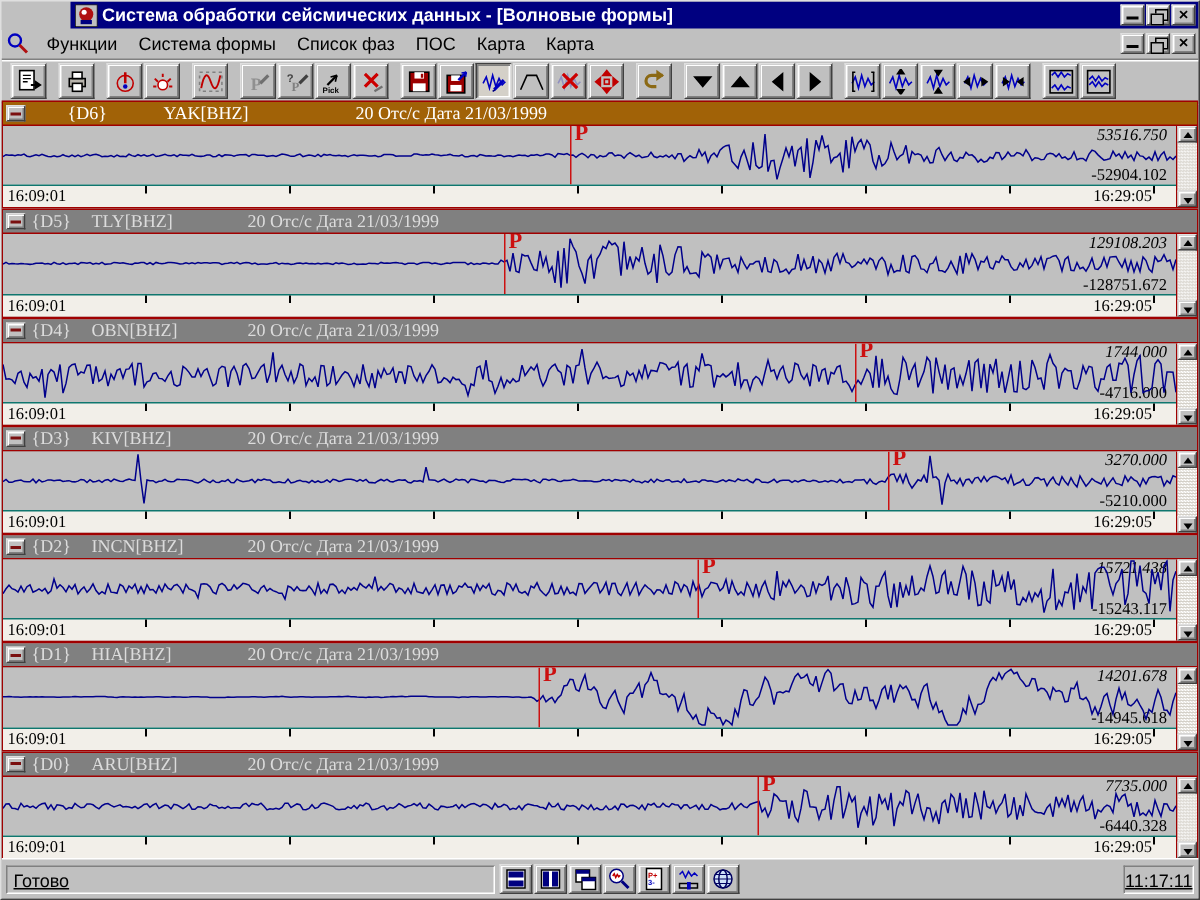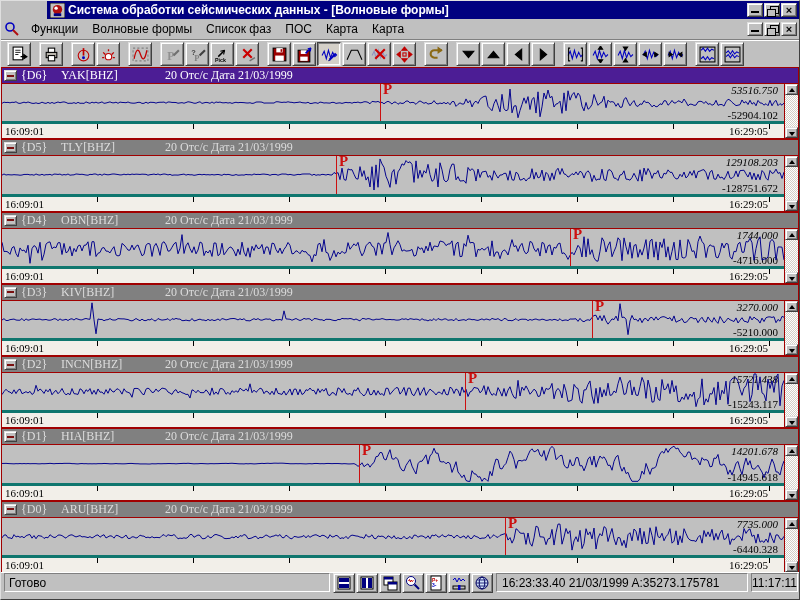--- a/index.html
+++ b/index.html
@@ -30,50 +30,50 @@
   
   .toolbar{height:28px;display:flex;align-items:center;padding:0 2px 0 6px;border-bottom:1px solid #808080;box-shadow:0 1px 0 #fff;}
   .tbtn{width:24px;height:24px;padding:0;margin-right:1px;display:flex;align-items:center;justify-content:center;cursor:default;}
   .tbtn.gap{margin-left:7px;}
   .tbtn svg{width:17px;height:17px;display:block;}
   
   #workspace{position:absolute;top:66px;left:0;right:0;bottom:26px;display:flex;flex-direction:column;background:#808080;}
   .panel{flex:1 1 0;display:flex;flex-direction:column;border:1px solid #a00000;box-sizing:border-box;background:#c0c0c0;min-height:0;}
   .phdr{height:15px;flex:0 0 15px;background:#808080;color:#dcdcdc;display:flex;align-items:center;
         font-family:"Liberation Serif",serif;font-size:12px;border-bottom:1px solid #a00000;}
-  .panel.active .phdr{background:#4c1d95;color:#fff;}
+  .panel.active .phdr{background:#a16207;color:#fff;gap:24px;}
   .pmin{width:13px;height:11px;margin:0 4px 0 2px;display:flex;align-items:center;justify-content:center;padding:0;flex:0 0 auto;}
   .pmin i{display:block;width:7px;height:2px;background:#7a1010;}
   .ptag{width:36px;flex:0 0 auto;}
   .psta{width:104px;flex:0 0 auto;margin-left:4px;}
   .pinfo{flex:1;white-space:nowrap;overflow:hidden;}
   .pbody{flex:1;display:flex;min-height:0;}
   .pleft{flex:1;display:flex;flex-direction:column;min-width:0;}
   .wave-area{position:relative;flex:1;background:#c0c0c0;overflow:hidden;min-height:0;}
   .amax,.amin{position:absolute;right:6px;z-index:1;font-family:"Liberation Serif",serif;font-size:11px;color:#000;}
   .amax{top:0;font-style:italic;}
   .amin{bottom:0;}
   .wsvg{position:absolute;inset:0;width:100%;height:100%;z-index:2;display:block;}
   .pickline{position:absolute;top:0;bottom:0;width:1px;background:#cc1010;z-index:3;}
   .picklabel{position:absolute;top:-3px;z-index:3;color:#cc1010;font:bold 15px "Liberation Serif",serif;}
-  .ptime{height:14px;flex:0 0 14px;background:#f2efe9;position:relative;border-top:3px solid #0f766e;
+  .ptime{height:14px;flex:0 0 14px;background:#f2efe9;position:relative;border-top:1px solid #0f766e;
          font-family:"Liberation Serif",serif;font-size:11px;}
   .ticks{position:absolute;top:0;left:0;right:0;height:5px;
          background:repeating-linear-gradient(90deg,transparent 0,transparent 95px,#000 95px,#000 96px);}
   .t0{position:absolute;left:3px;top:1px;}
   .t1{position:absolute;right:16px;top:1px;}
   .pscroll{flex:0 0 13px;display:flex;flex-direction:column;background:#d6d3ce;border-left:1px solid #a00000;}
   .sbtn{flex:0 0 11px;position:relative;}
   .sbtn.up::after,.sbtn.down::after{content:'';position:absolute;left:3px;border:3px solid transparent;}
   .sbtn.up::after{top:3px;border-bottom:4px solid #000;border-top:none;}
   .sbtn.down::after{top:4px;border-top:4px solid #000;border-bottom:none;}
   .strack{flex:1;background:repeating-conic-gradient(#fff 0 25%,#d4d0c8 0 50%) 0 0/2px 2px;}
   
-  .statusbar{position:absolute;left:0;right:0;bottom:0;height:26px;display:flex;
-             gap:3px;padding:0 3px;border-top:1px solid #fff;background:#c0c0c0;}
+  .statusbar{position:absolute;left:0;right:0;bottom:0;height:26px;display:flex;align-items:center;
+             gap:3px;padding:0 3px;border-top:1px solid #fff;background:#c0c0c0;text-decoration:underline;}
   .sready{flex:0 0 326px;height:19px;line-height:18px;padding-left:4px;}
   .sbtns{display:flex;gap:1px;}
   .stbtn{width:22px;height:20px;display:flex;align-items:center;justify-content:center;padding:0;}
   .stbtn svg{width:16px;height:16px;display:block;}
   .sinfo{flex:0 0 252px;height:19px;line-height:18px;padding-left:5px;white-space:nowrap;overflow:hidden;}
   .sclock{margin-left:auto;flex:0 0 44px;height:19px;line-height:18px;text-align:center;}
 </style>
 </head>
 <body>
 
@@ -99,21 +99,21 @@
           <span class="x">×</span>
         </button>
     </span>
   </div>
 
   <div class="menubar">
     <svg class="micon" viewBox="0 0 16 16">
       <circle cx="6" cy="6" r="4" fill="none" stroke="#0000c0" stroke-width="1.6"></circle>
       <path d="M9 9l5 5" stroke="#b01010" stroke-width="2"></path>
     </svg>
-    <span id="menu-items"><span class="mitem">Функции</span><span class="mitem">Волновые формы</span><span class="mitem">Список фаз</span><span class="mitem">ПОС</span><span class="mitem">Карта</span><span class="mitem">Карта</span></span>
+    <span id="menu-items"><span class="mitem">Функции</span><span class="mitem">Система формы</span><span class="mitem">Список фаз</span><span class="mitem">ПОС</span><span class="mitem">Карта</span><span class="mitem">Карта</span></span>
     <span class="mspace"></span>
     <span class="wbtns">
       <button class="wbtn b3">
           <i class="mbar"></i>
         </button>
       <button class="wbtn b3">
           <i class="r1"></i>
           <i class="r2"></i>
         </button>
       <button class="wbtn b3">
@@ -591,16 +591,15 @@
           </svg>
         </button>
         <button class="stbtn b3">
           <svg viewBox="0 0 16 16">
             <circle cx="8" cy="8" r="6" fill="#cfe0f8" stroke="#000060"></circle>
             <ellipse cx="8" cy="8" rx="2.8" ry="6" fill="none" stroke="#000060"></ellipse>
             <path d="M2 8h12M3 5h10M3 11h10" stroke="#000060" stroke-width="0.8" fill="none"></path>
           </svg>
         </button>
       </div>
-    <div class="sinfo sunk">16:23:33.40  21/03/1999 A:35273.175781</div>
     <div class="sclock sunk">11:17:11</div>
   </div>
 </div>
 
 </body></html>

